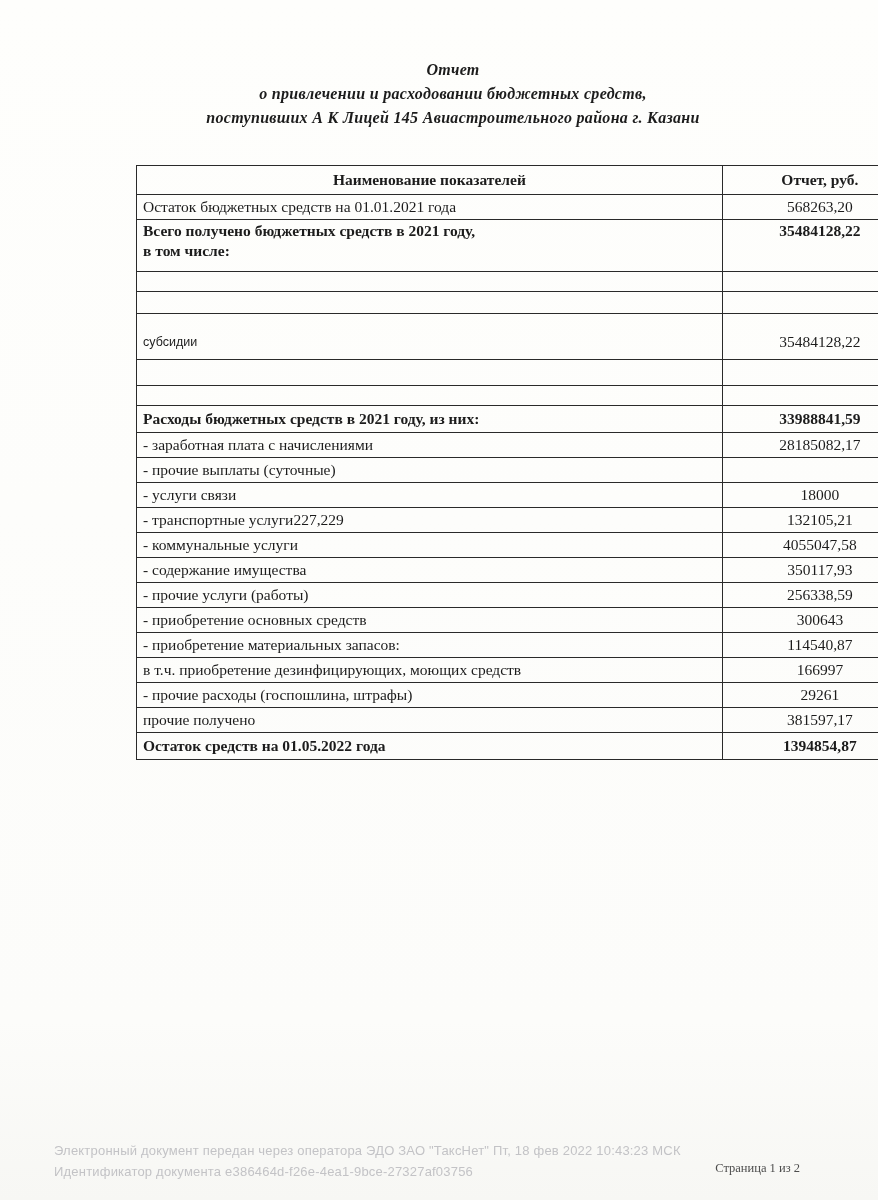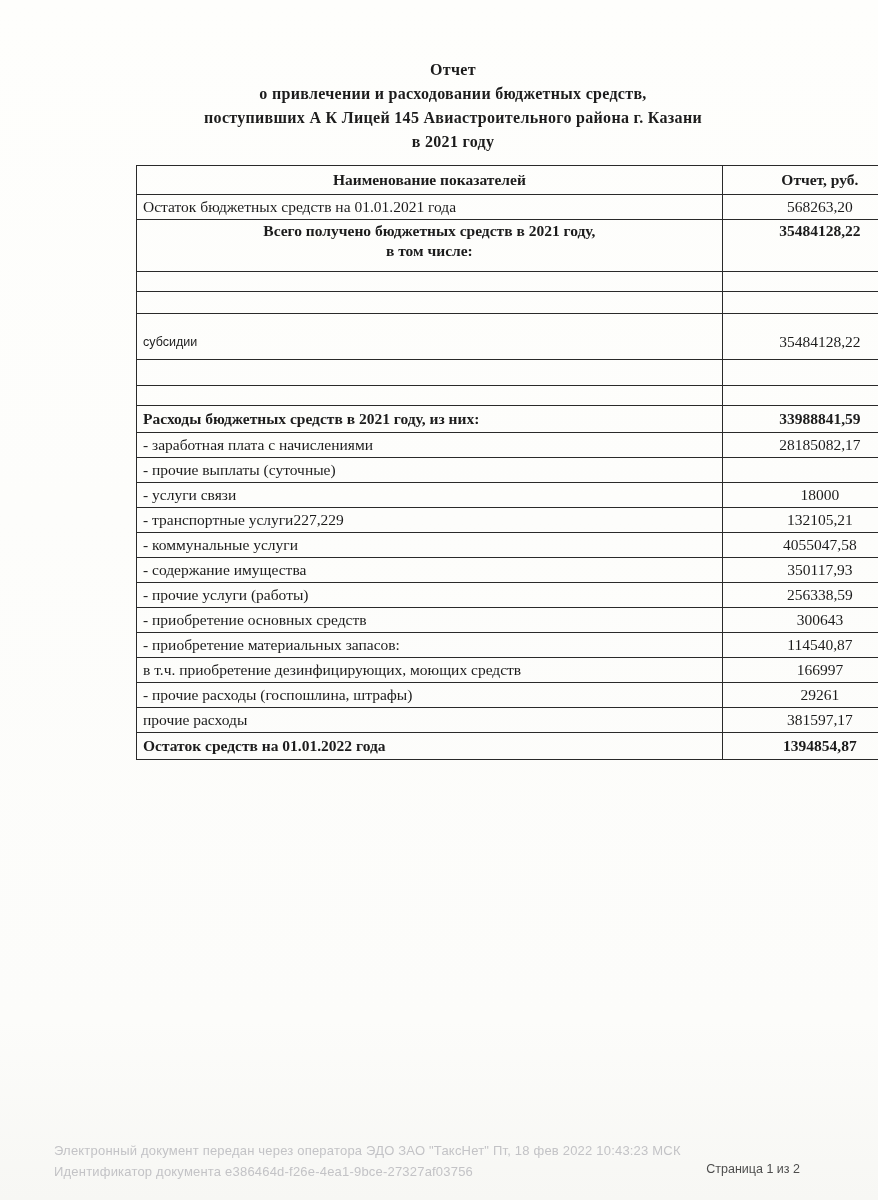--- a/index.html
+++ b/index.html
@@ -19,20 +19,21 @@
     position: absolute;
     inset: 0;
     background: linear-gradient(180deg, #fefefc 0%, #fcfcfa 85%, #f7f7f4 100%);
   }
   .title-block {
     position: absolute;
     top: 58px;
     left: 108px;
     width: 690px;
     text-align: center;
+    font-style: italic;
   }
   .title-block div {
     font-weight: bold;
     font-size: 16px;
     line-height: 24px;
     letter-spacing: 0.3px;
   }
   .report-table-wrap {
     position: absolute;
     top: 165px;
@@ -60,21 +61,21 @@
     text-align: center;
     height: 26px;
     font-size: 16px;
   }
   td.cell-label { text-align: left; white-space: pre-line; }
   td.cell-value { text-align: center; }
   tbody tr { height: 25px; }
   tbody tr.bold td { font-weight: bold; }
   
   tbody tr:nth-child(2) { height: 52px; }
-  tbody tr:nth-child(2) td { vertical-align: top; text-align: center; }
+  tbody tr:nth-child(2) td { vertical-align: top; }
   tbody tr:nth-child(3) { height: 20px; }
   tbody tr:nth-child(4) { height: 22px; }
   tbody tr:nth-child(5) { height: 46px; }
   tbody tr:nth-child(5) td { vertical-align: bottom; padding-bottom: 7px; margin-left: 27px; }
   tbody tr:nth-child(5) td.cell-label {
     font-family: "Liberation Sans", "DejaVu Sans", sans-serif;
     font-size: 12.5px;
   }
   tbody tr:nth-child(6) { height: 26px; }
   tbody tr:nth-child(7) { height: 20px; }
@@ -88,35 +89,34 @@
     font-family: "Liberation Sans", "DejaVu Sans", sans-serif;
     font-size: 13px;
     line-height: 21px;
     color: #c3c3c6;
     letter-spacing: 0.2px;
   }
   .page-number {
     position: absolute;
     right: 78px;
     bottom: 24px;
-    font-family: Liberation Sans, sans-serif;
+    font-family: Liberation Serif, serif;
     font-size: 12.5px;
     color: #4d4d4d;
   }
 </style>
 </head>
 <body>
 
 <div class="scan-page">
 
   <div class="title-block">
     <div>Отчет</div>
     <div>о привлечении и расходовании бюджетных средств,</div>
     <div>поступивших А  К Лицей 145 Авиастроительного района г. Казани</div>
-    <div>в 2021 году</div>
   </div>
 
   <div class="report-table-wrap">
     <table class="report-table">
       <colgroup>
         <col class="col-name">
         <col class="col-sum">
       </colgroup>
       <thead>
         <tr>
@@ -196,25 +196,25 @@
           </tr>
           <tr>
             <td class="cell-label">в т.ч. приобретение дезинфицирующих, моющих средств</td>
             <td class="cell-value">166997</td>
           </tr>
           <tr>
             <td class="cell-label">- прочие расходы (госпошлина, штрафы)</td>
             <td class="cell-value">29261</td>
           </tr>
           <tr>
-            <td class="cell-label">прочие расходы</td>
+            <td class="cell-label">прочие получено</td>
             <td class="cell-value">381597,17</td>
           </tr>
           <tr class="bold">
-            <td class="cell-label">Остаток средств на 01.01.2022 года</td>
+            <td class="cell-label">Остаток средств на 01.05.2022 года</td>
             <td class="cell-value">1394854,87</td>
           </tr>
         </tbody>
     </table>
   </div>
 
   <div class="scan-footer">
     <div>Электронный документ передан через оператора ЭДО ЗАО "ТаксНет" Пт, 18 фев 2022 10:43:23 МСК</div>
     <div>Идентификатор документа e386464d-f26e-4ea1-9bce-27327af03756</div>
   </div>

